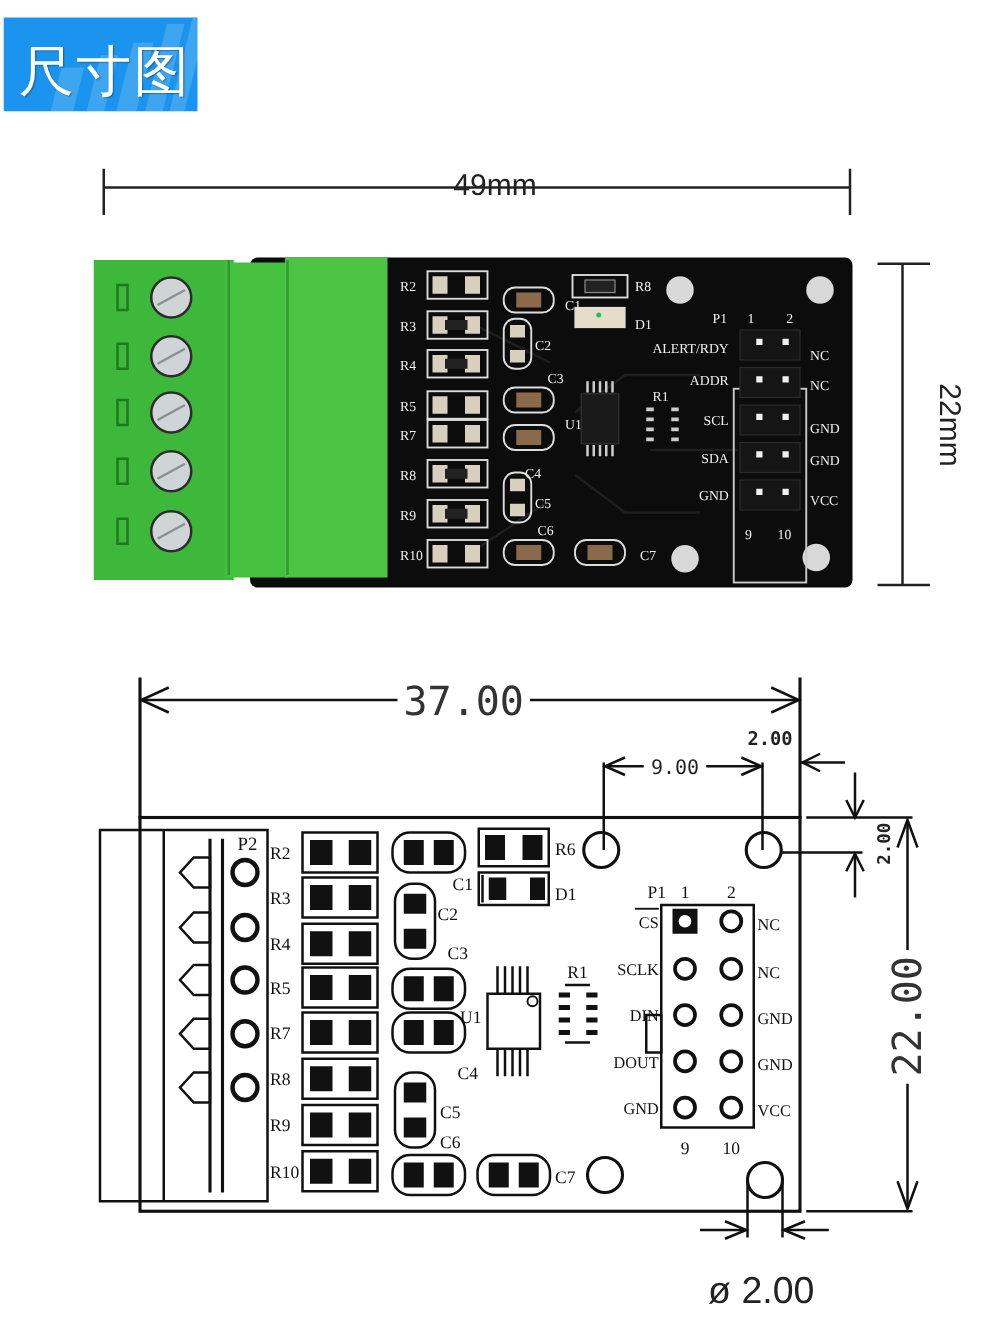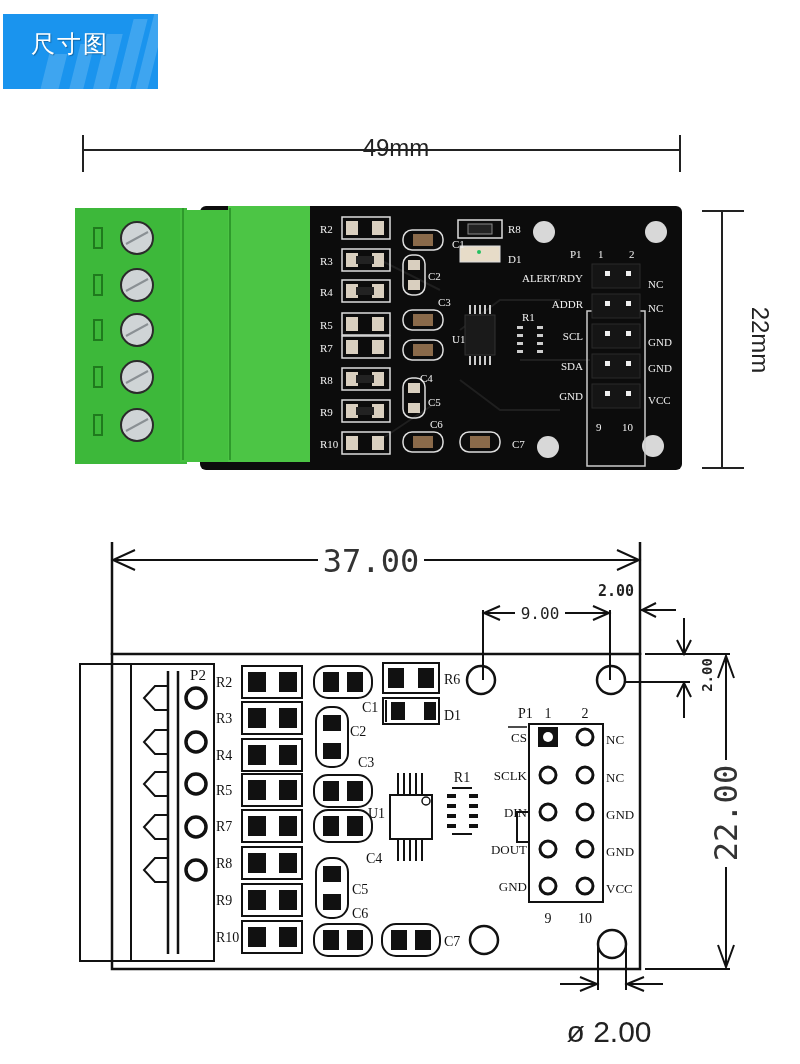--- a/index.html
+++ b/index.html
@@ -1,19 +1,19 @@
 <!DOCTYPE html>
 <html><head>
 <meta charset="utf-8">
 <style>
   html, body { margin:0; padding:0; background:#ffffff; }
   body { width:800px; height:1064px; position:relative; overflow:hidden; font-family:"Liberation Sans", sans-serif; }
   .badge { position:absolute; left:3px; top:14px; width:155px; height:75px; background:#1a94ee; overflow:hidden; }
   .badge .stripe { position:absolute; background:rgba(255,255,255,0.16); transform:skewX(-14deg); }
-  .badge-text { position:absolute; left:28px; top:14px; color:#ffffff; font-size:24px; letter-spacing:2px; font-family:Liberation Serif, serif; text-shadow:1px 1px 1px rgba(0,0,0,0.3); }
+  .badge-text { position:absolute; left:12px; top:14px; color:#ffffff; font-size:44px; letter-spacing:2px; font-family:Liberation Serif, serif; text-shadow:1px 1px 1px rgba(0,0,0,0.3); }
   .photo-wrap { position:absolute; left:0; top:100px; width:800px; height:400px; }
   .drawing-wrap { position:absolute; left:0; top:520px; width:632px; height:544px; }
   svg text { font-family:"Liberation Serif", serif; }
   .mono { font-family:"DejaVu Sans Mono", monospace; }
   .sans { font-family:"Liberation Sans", sans-serif; }
 </style>
 </head>
 <body>
 
 <div class="badge">

